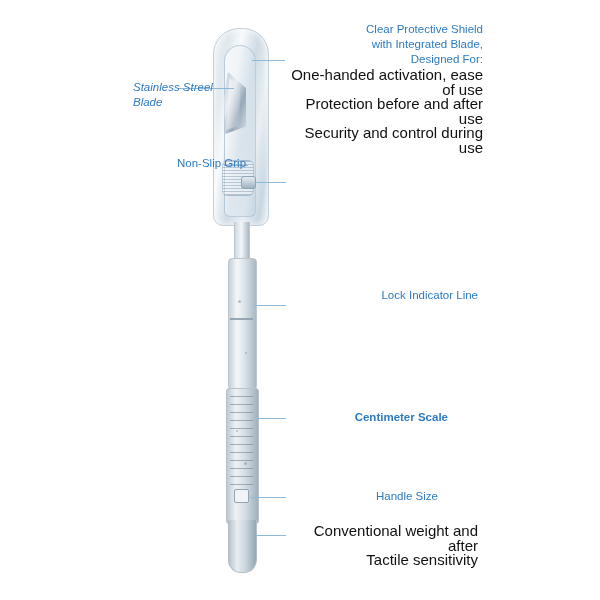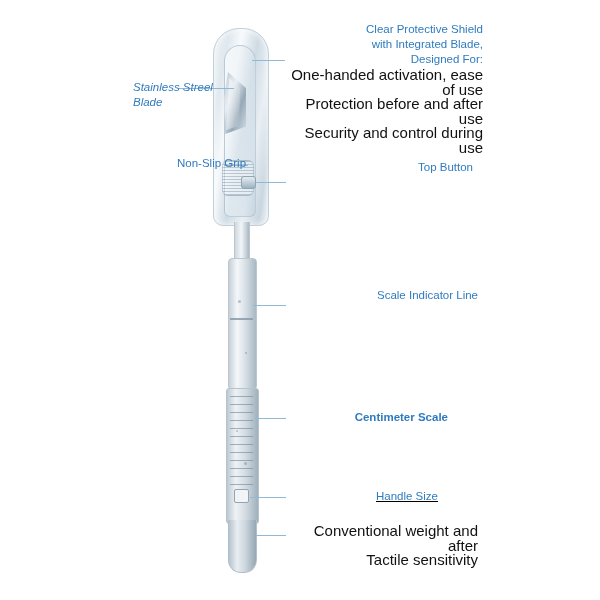--- a/index.html
+++ b/index.html
@@ -254,32 +254,31 @@
   <div class="callout left" style="left:133px; top:80px; width:95px;font-style:italic;">
     <div class="title">Stainless Streel
 Blade</div>
   </div>
 
   <div class="callout left" style="left:133px; top:156px; width:95px;margin-left:44px;">
     <div class="title">Non-Slip Grip</div>
   </div>
 
   <div class="callout right" style="left:288px; top:160px; width:185px;">
-    <div class="title">Top Button</div>
   </div>
 
   <div class="callout right" style="left:288px; top:288px; width:190px;">
-    <div class="title">Scale Indicator Line</div>
+    <div class="title">Lock Indicator Line</div>
   </div>
 
   <div class="callout right" style="left:288px; top:410px; width:160px;font-weight:bold;">
     <div class="title">Centimeter Scale</div>
   </div>
 
-  <div class="callout right" style="left:288px; top:489px; width:150px;text-decoration:underline;">
+  <div class="callout right" style="left:288px; top:489px; width:150px;">
     <div class="title">Handle Size</div>
   </div>
 
   <div class="callout right" style="left:288px; top:523px; width:190px;">
     <div class="body">Conventional weight and after
 Tactile sensitivity</div>
   </div>
 
 </div>
 

